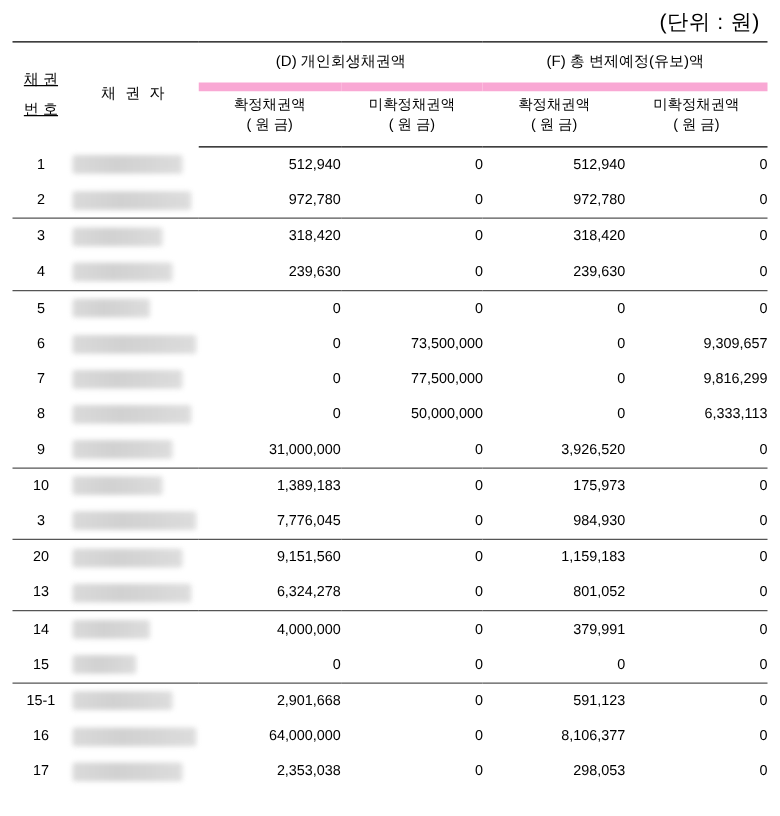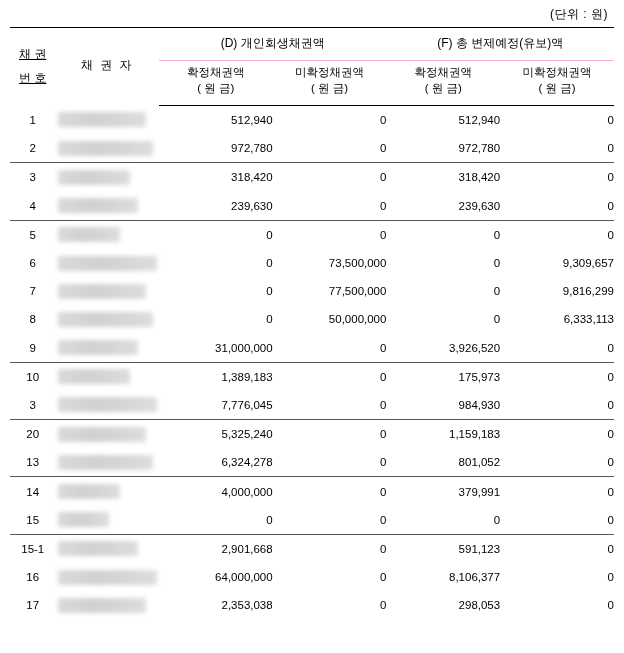--- a/index.html
+++ b/index.html
@@ -16,21 +16,21 @@
   }
   .page {
     position: relative;
     width: 624px;
     height: 653px;
     box-sizing: border-box;
     padding: 0 10px;
   }
   .unit-line {
     text-align: right;
-    font-size: 12px;
+    font-size: 17px;
     padding: 6px 6px 4px 0;
     letter-spacing: 0.5px;
   }
   table.debt-table {
     width: 100%;
     border-collapse: collapse;
     table-layout: fixed;
     font-size: 11.5px;
   }
   table.debt-table th,
@@ -50,21 +50,21 @@
     padding-bottom: 2px;
   }
   thead .sub-row th {
     height: 40px;
     font-weight: normal;
     font-size: 11.5px;
     line-height: 1.35;
     padding-bottom: 4px;
   }
   .grp-underline {
-    border-bottom: 1px solid #f9a8d4;
+    border-bottom: 7px solid #f9a8d4;
   }
   th.col-no {
     text-align: center;
     font-size: 11.5px;
     line-height: 1.5;
     text-decoration: underline;
   }
   th.col-name {
     text-align: center;
     font-size: 11.5px;
@@ -263,21 +263,21 @@
           <td class="c-num">7,776,045</td>
           <td class="c-num">0</td>
           <td class="c-num">984,930</td>
           <td class="c-num">0</td>
         </tr>
         <tr>
           <td class="c-no">20</td>
           <td class="c-name">
             <span class="redact w1"></span>
           </td>
-          <td class="c-num">5,325,240</td>
+          <td class="c-num">9,151,560</td>
           <td class="c-num">0</td>
           <td class="c-num">1,159,183</td>
           <td class="c-num">0</td>
         </tr>
         <tr class="row-sep">
           <td class="c-no">13</td>
           <td class="c-name">
             <span class="redact w3"></span>
           </td>
           <td class="c-num">6,324,278</td>

